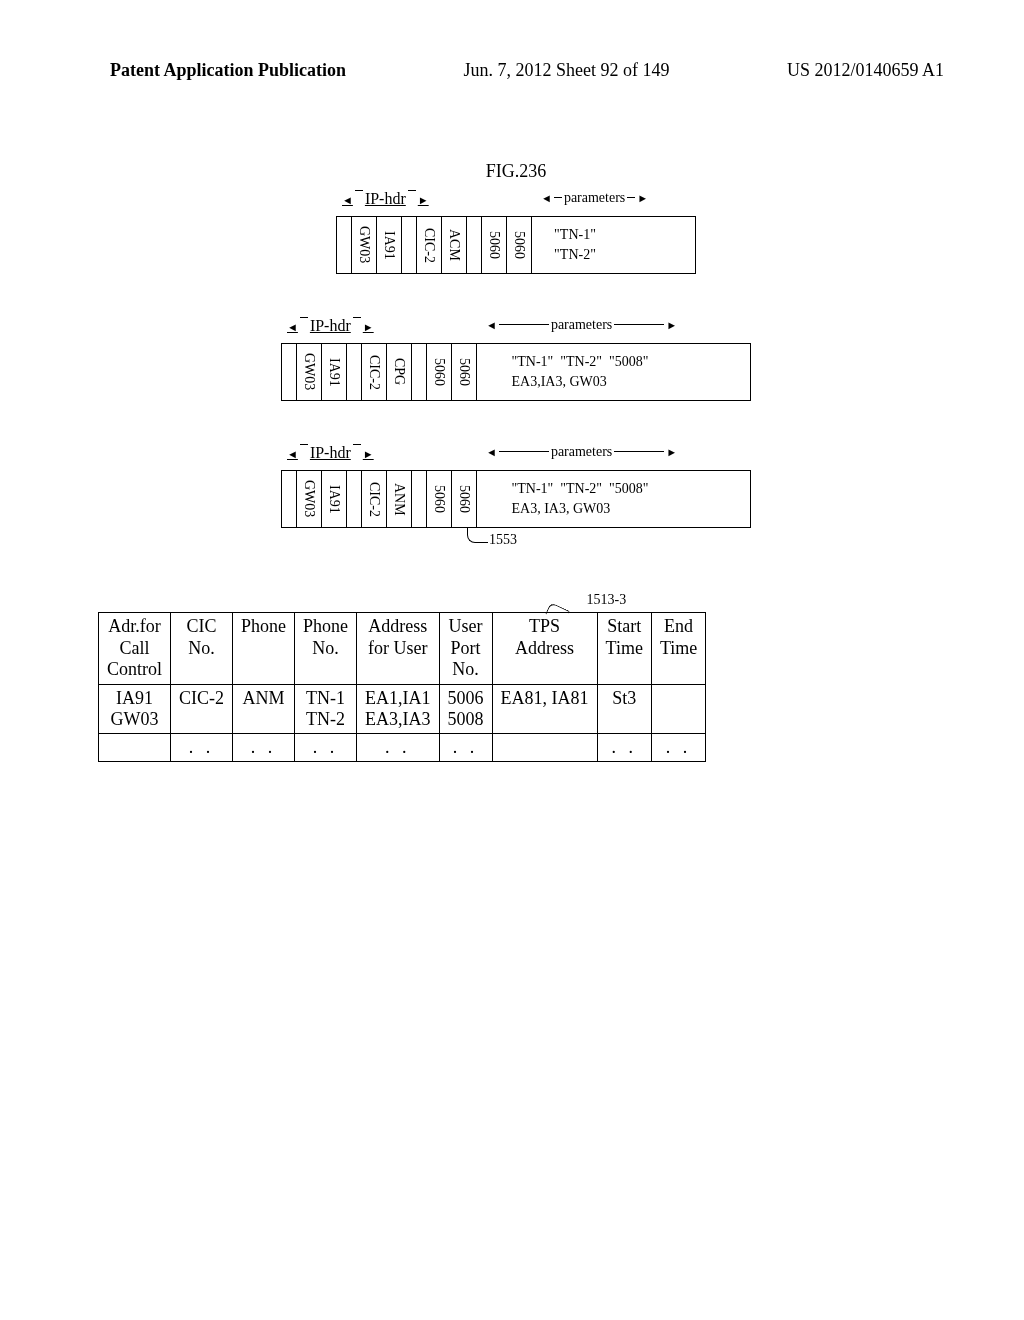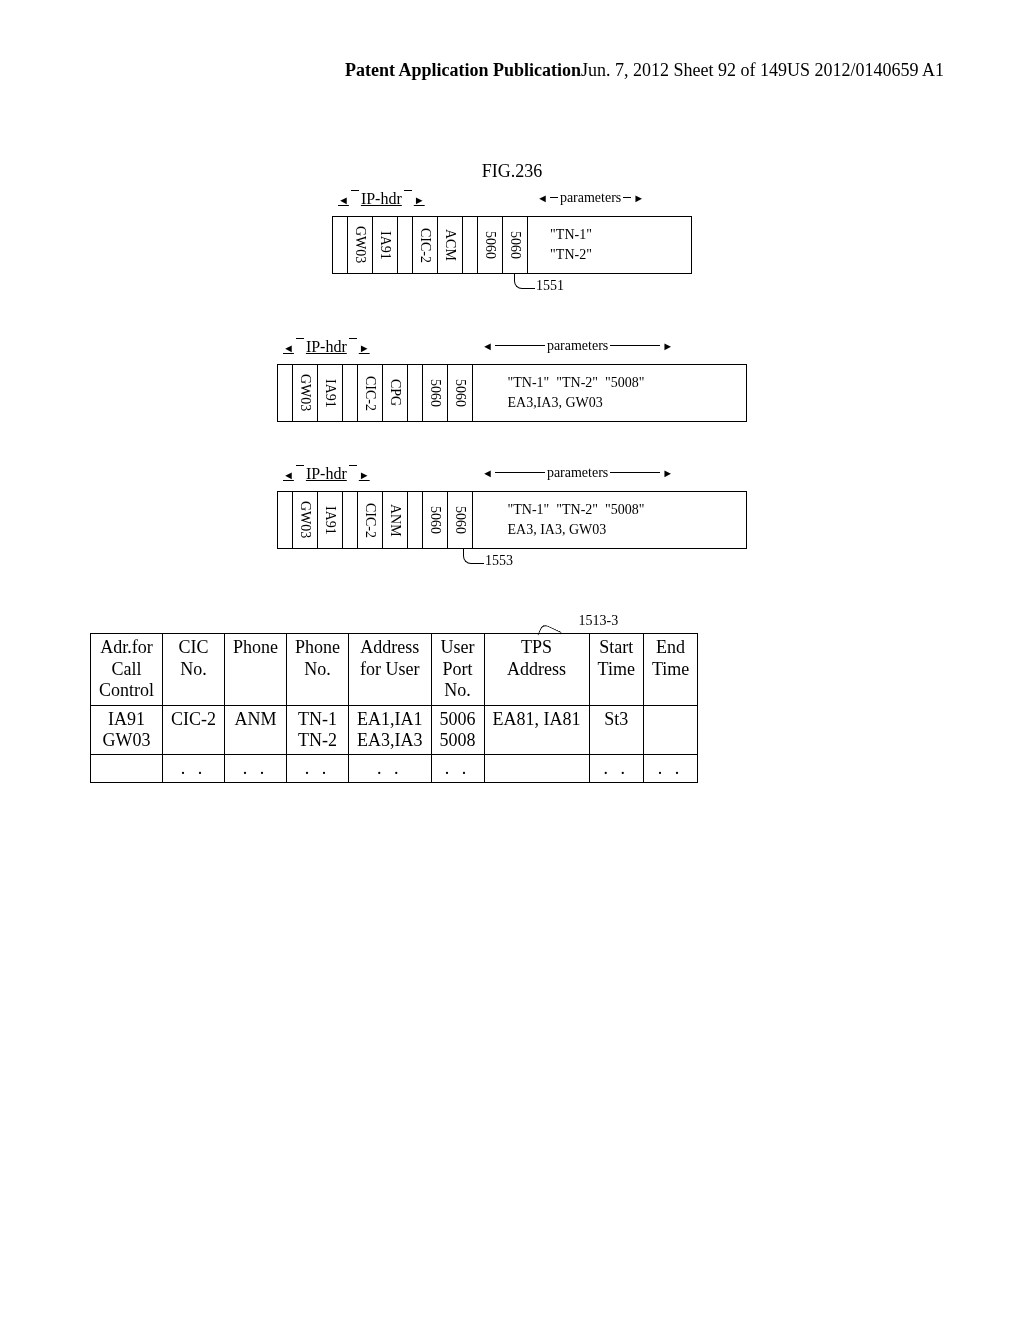--- a/index.html
+++ b/index.html
@@ -5,29 +5,29 @@
     body {
       font-family: Georgia, 'Times New Roman', serif;
       margin: 0;
       padding: 0;
       background: white;
       color: black;
       width: 1024px;
     }
     .page-header {
       display: flex;
-      justify-content: flex-end;
+      justify-content: space-between;
       padding: 60px 80px 10px 110px;
       font-size: 18px;
     }
     .header-left { font-weight: bold; }
     .header-center { }
     .header-right { font-weight: normal; }
     .content {
-      padding: 30px 0 0 0;
+      padding: 30px 0 0 8px;
     }
     .figure-block {
       margin: 40px auto 0 auto;
       text-align: center;
     }
     .figure-title {
       font-size: 18px;
       margin-bottom: 8px;
     }
     .packet-diagram {
@@ -183,24 +183,20 @@
         <div class="cell vert">GW03</div>
         <div class="cell vert">IA91</div>
         <div class="cell narrow"></div>
         <div class="cell vert">CIC-2</div>
         <div class="cell vert">ACM</div>
         <div class="cell narrow"></div>
         <div class="cell vert">5060</div>
         <div class="cell vert">5060</div>
         <div class="cell param-text" style="white-space:pre;width:70px;">"TN-1"
 "TN-2"</div>
-      </div>
-      <div class="callout">
-        <div class="callout-line" style="left:182px;"></div>
-        <div class="callout-text" style="left:204px;top:4px;">1551</div>
       </div>
     </div>
   </div>
 
   <div class="figure-block">
     <div class="packet-diagram" style="width:470px;">
       <div class="packet-labels">
         <span class="label-ip-hdr" style="left:6px;width:94px;">
           <span class="arrow-left"></span>
           <span class="arrow-line" style="width:8px;"></span>

